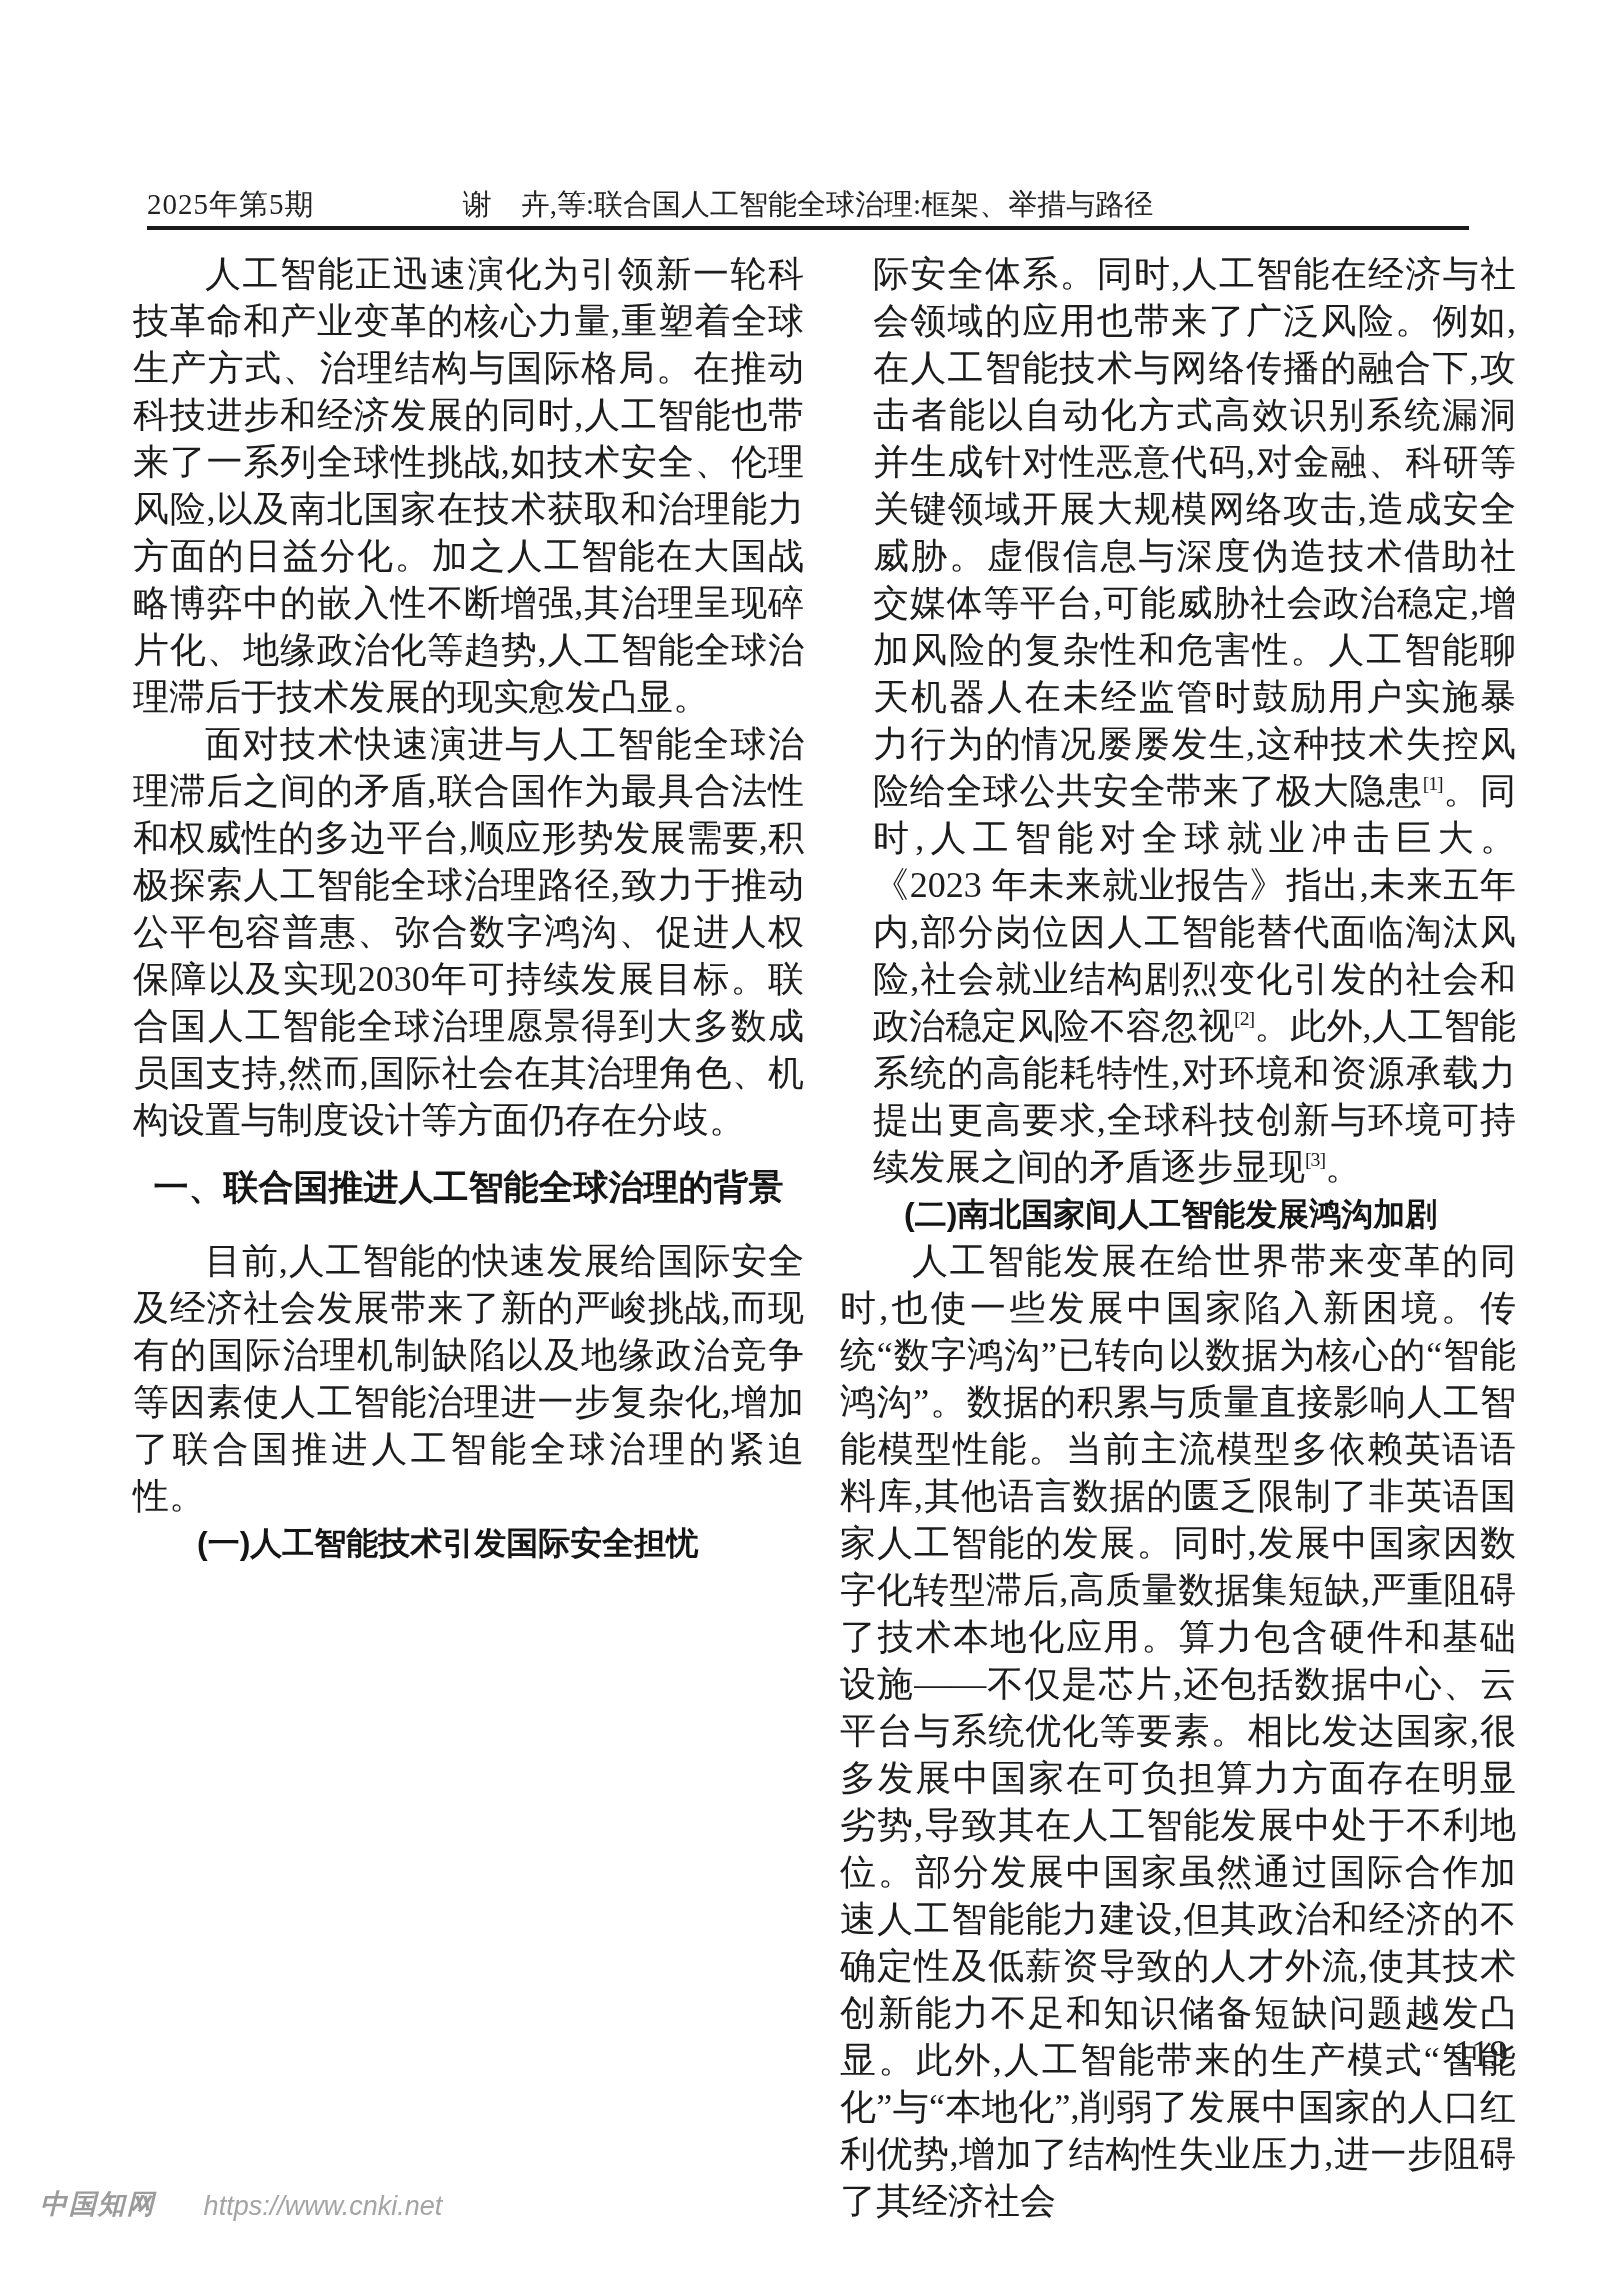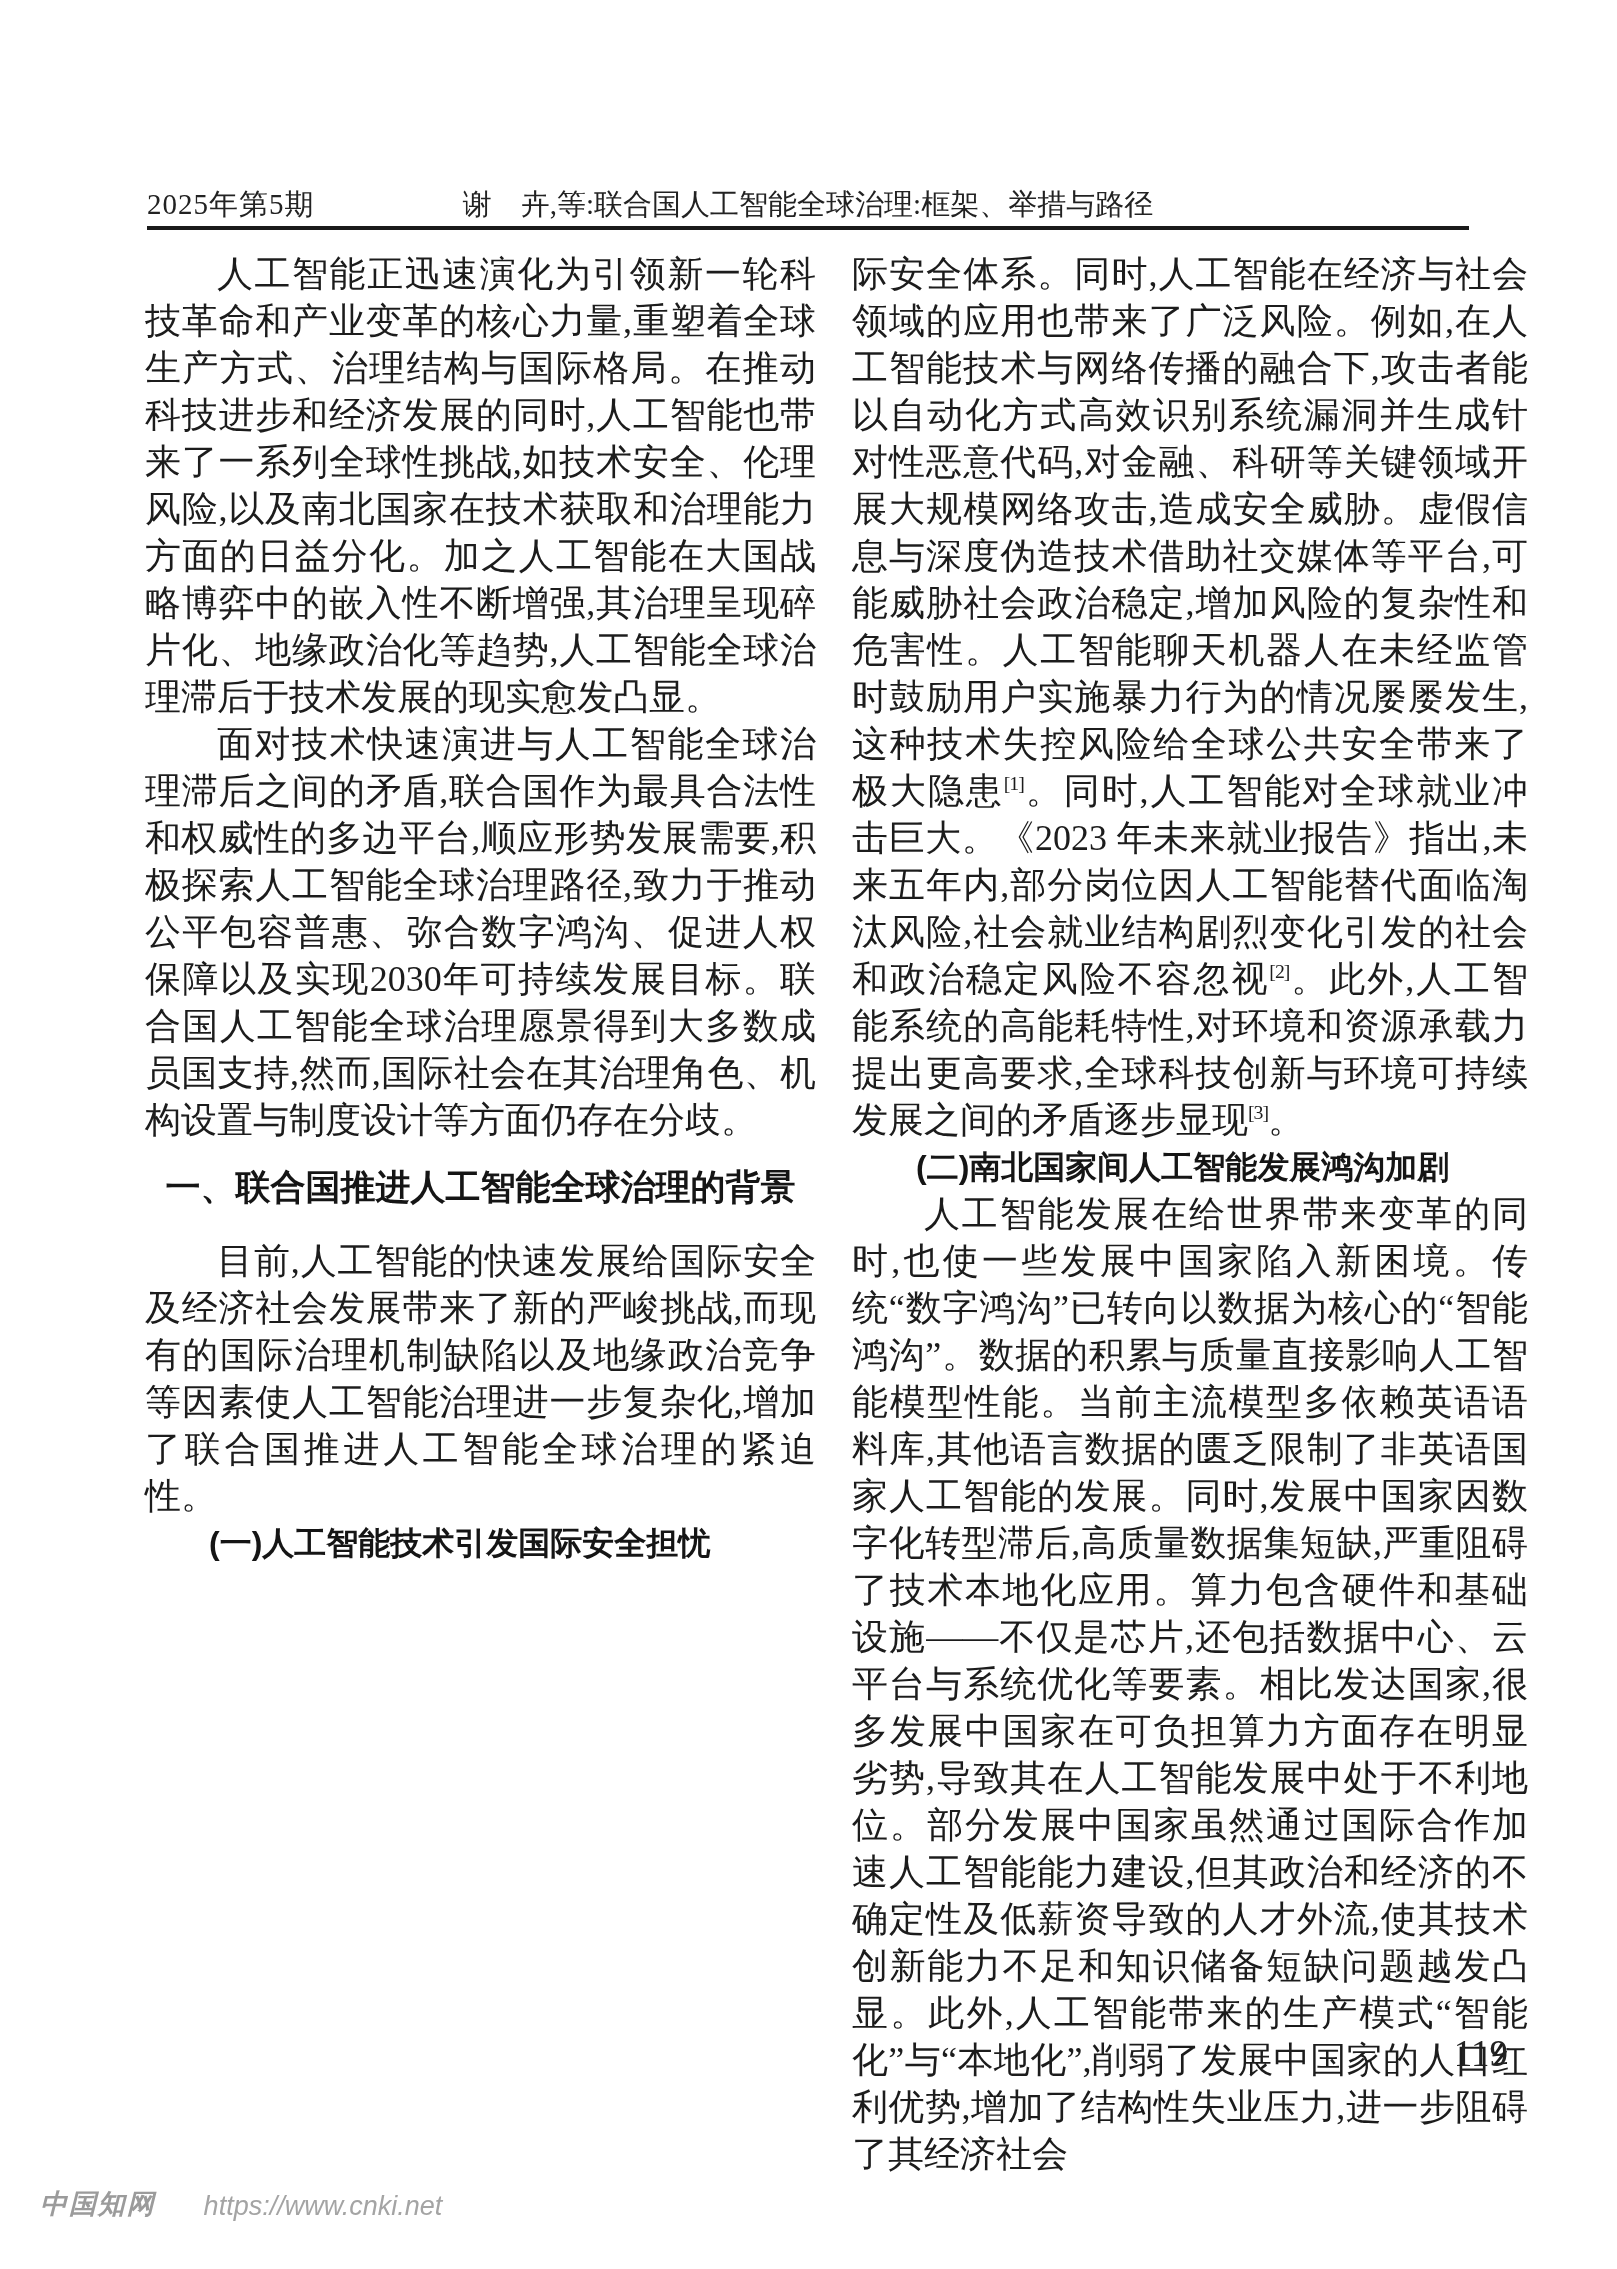--- a/index.html
+++ b/index.html
@@ -47,39 +47,39 @@
     top: 226px;
     left: 147px;
     width: 1322px;
     height: 3.8px;
     background: #1a1a1a;
   }
   
   .columns {
     position: absolute;
     top: 251px;
-    left: 145px;
+    left: 133px;
     width: 1384px;
     display: flex;
     gap: 36px;
   }
   .col {
     font-size: 36px;
     line-height: 47px;
     text-align: justify;
     text-justify: inter-ideograph;
   }
   .col.left  { width: 671px; }
   .col.right { width: 676px; }
   .col p {
     margin: 0;
     padding: 0;
     text-indent: 2em;
   }
-  .col p.no-indent { text-indent: 0; }
+  .col p.no-indent { text-indent: 0; margin-left: 33px; }
   .section-heading {
     margin: 19px 0 27.6px 0;
     padding: 0;
     text-align: center;
     text-indent: 0;
     font-size: 35px;
     line-height: 47px;
     font-weight: 700;
     font-family: "Liberation Sans", "DejaVu Sans", sans-serif;
     color: #151515;

